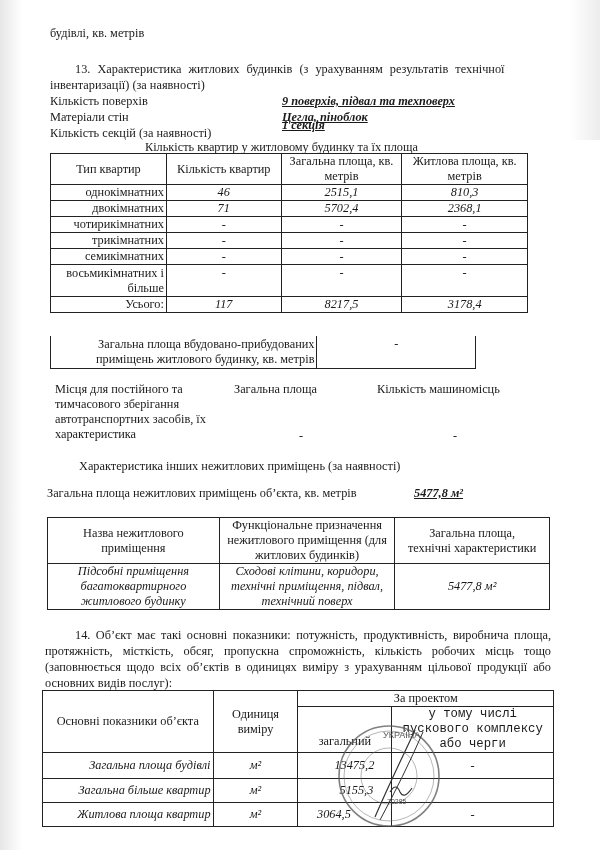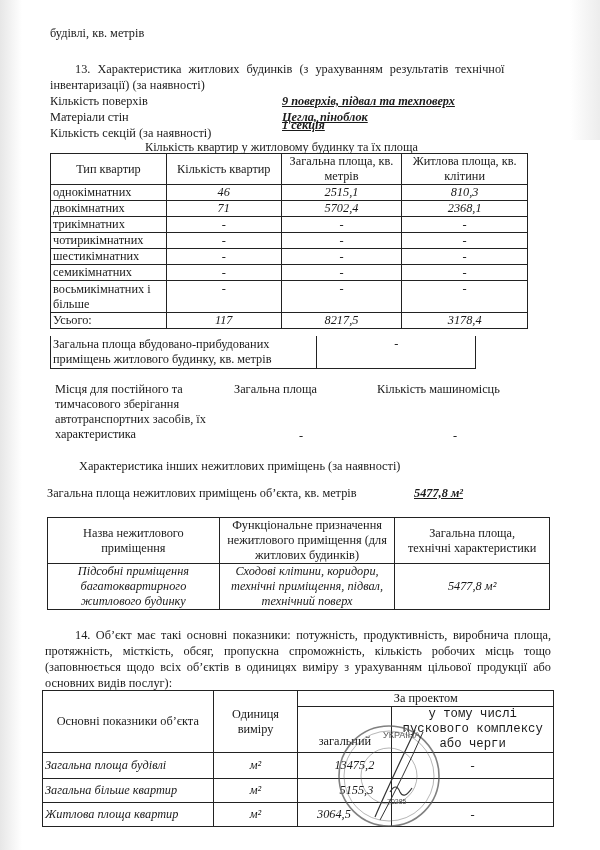--- a/index.html
+++ b/index.html
@@ -8,21 +8,21 @@
   .scan-edge-left { position:absolute; left:0; top:0; width:22px; height:850px;
          background:linear-gradient(90deg, rgba(120,120,120,0.18), rgba(255,255,255,0)); }
   .scan-edge-right { position:absolute; right:0; top:0; width:30px; height:140px;
          background:linear-gradient(270deg, rgba(130,130,130,0.15), rgba(255,255,255,0)); }
   .abs { position:absolute; white-space:nowrap; }
   .it { font-style:italic;margin-left:8px; }
   .u { text-decoration:underline; font-weight:bold; font-style:italic; }
   table { border-collapse:collapse; position:absolute; font-size:12.3px; }
   td, th { border:1px solid #222; font-weight:normal; padding:0 2px; line-height:15px; vertical-align:middle; }
   .c { text-align:center; }
-  .l { text-align:left; }
+  .l { text-align:right; }
   .dash { text-align:center; }
   p.para { position:absolute; margin:0; text-align:justify; line-height:16px; }
 </style>
 </head>
 <body>
 
 <div class="scan-edge-left"></div>
 <div class="scan-edge-right"></div>
 
 <div class="abs" style="left:50px;top:26px;">будівлі, кв. метрів</div>
@@ -43,48 +43,42 @@
       <col style="width:116px">
       <col style="width:115px">
       <col style="width:121px">
       <col style="width:126px">
     </colgroup>
   <tbody>
       <tr style="height:30px">
     <th class="c">Тип квартир</th>
     <th class="c">Кількість квартир</th>
     <th class="c">Загальна площа, кв. метрів</th>
-    <th class="c">Житлова площа, кв. клітини</th>
+    <th class="c">Житлова площа, кв. метрів</th>
   </tr>
   <tr>
     <td class="l">однокімнатних</td>
     <td class="c it">46</td>
     <td class="c it">2515,1</td>
     <td class="c it">810,3</td>
   </tr>
   <tr>
     <td class="l">двокімнатних</td>
     <td class="c it">71</td>
     <td class="c it">5702,4</td>
     <td class="c it">2368,1</td>
   </tr>
   <tr>
-    <td class="l">трикімнатних</td>
-    <td class="dash">-</td>
-    <td class="dash">-</td>
-    <td class="dash">-</td>
-  </tr>
-  <tr>
     <td class="l">чотирикімнатних</td>
     <td class="dash">-</td>
     <td class="dash">-</td>
     <td class="dash">-</td>
   </tr>
   <tr>
-    <td class="l">шестикімнатних</td>
+    <td class="l">трикімнатних</td>
     <td class="dash">-</td>
     <td class="dash">-</td>
     <td class="dash">-</td>
   </tr>
   <tr>
     <td class="l">семикімнатних</td>
     <td class="dash">-</td>
     <td class="dash">-</td>
     <td class="dash">-</td>
   </tr>

